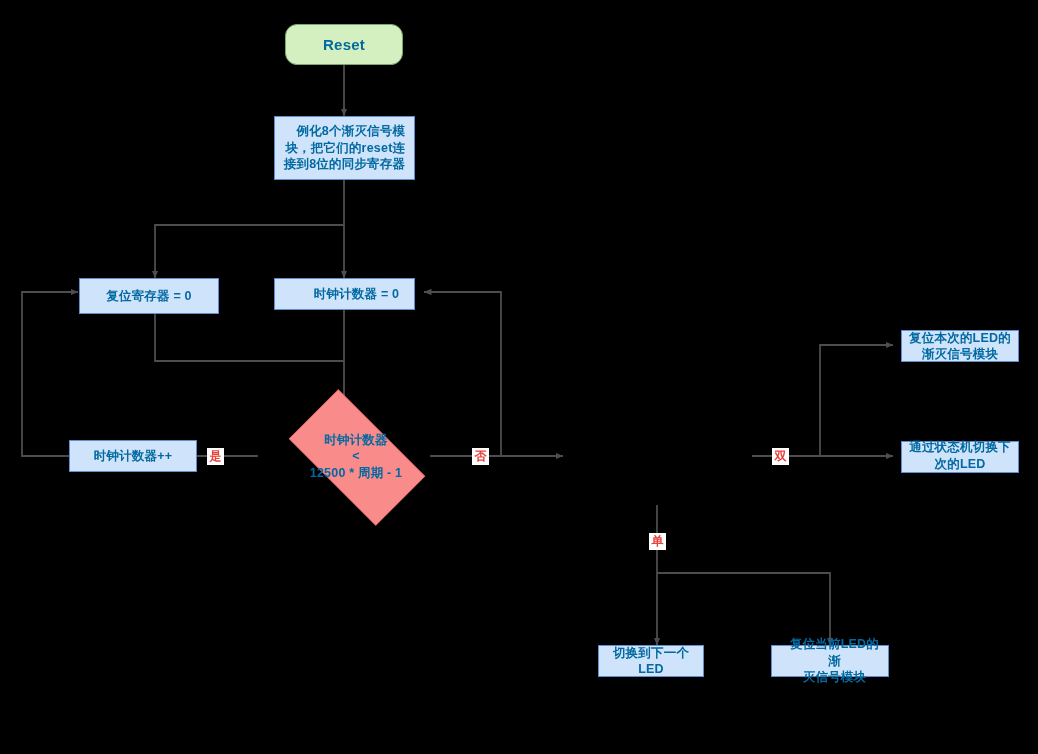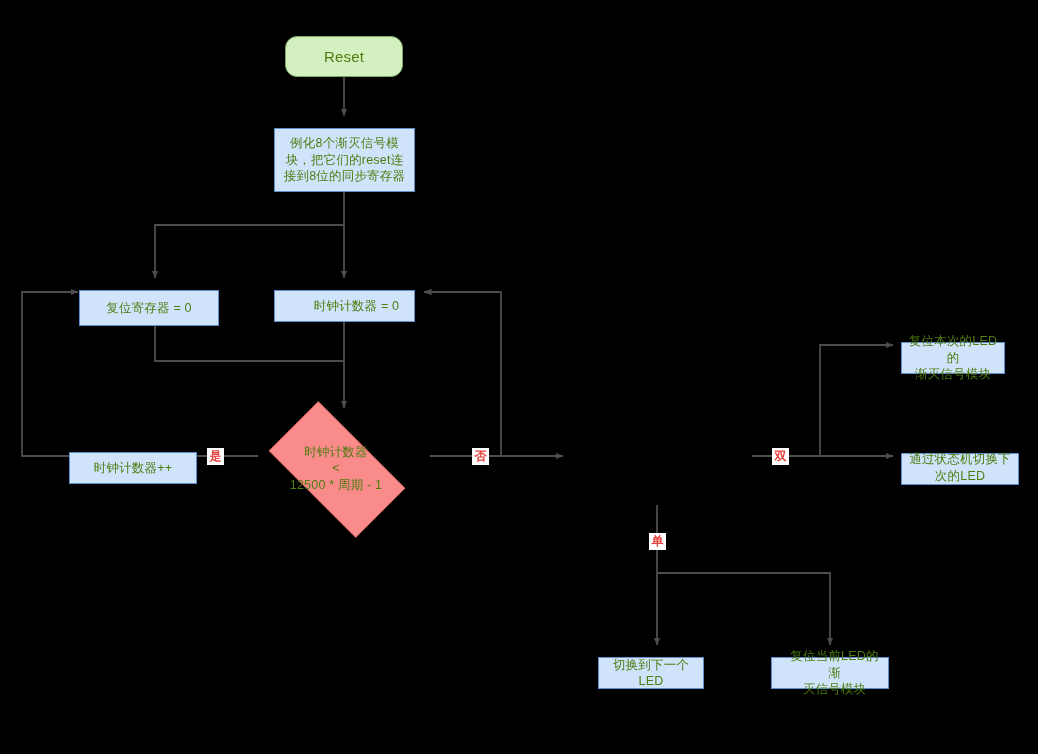--- a/index.html
+++ b/index.html
@@ -23,25 +23,24 @@
     height: 754px;
     pointer-events: none;
   }
   .node {
     position: absolute;
     box-sizing: border-box;
     display: flex;
     align-items: center;
     justify-content: center;
     text-align: center;
-    color: #4d7c0f;
-    font-weight: normal;
+    color: #0369a1;
+    font-weight: bold;
     line-height: 1.32;
     letter-spacing: 0.2px;
-    margin-top: 12px;
   }
   .node .txt {
     display: block;
     white-space: pre-line;
     padding: 0 6px;
   }
   .terminator {
     background: #d5f0c0;
     border: 1.3px solid #7ea86a;
     border-radius: 12px;
@@ -121,47 +120,47 @@
 
       <path d="M657,505 L657,645" marker-end="url(#arrow)"></path>
       <path d="M657,573 L830,573 L830,645" marker-end="url(#arrow)"></path>
     </g>
   </svg>
 
   <div class="node terminator" style="left:285px; top:24px; width:118px; height:41px;">
     <span class="txt">Reset</span>
   </div>
 
-  <div class="node process" style="left:274px; top:116px; width:141px; height:64px;">
+  <div class="node process" style="left:274px; top:116px; width:141px; height:64px;text-align:right;">
     <span class="txt">例化8个渐灭信号模
 块，把它们的reset连
 接到8位的同步寄存器</span>
   </div>
 
   <div class="node process" style="left:79px; top:278px; width:140px; height:36px;">
     <span class="txt">复位寄存器 = 0</span>
   </div>
 
   <div class="node process" style="left:274px; top:278px; width:141px; height:32px;padding-left:24px;">
     <span class="txt">时钟计数器 = 0</span>
   </div>
 
   <div class="node process" style="left:69px; top:440px; width:128px; height:32px;">
     <span class="txt">时钟计数器++</span>
   </div>
 
-  <div class="node decision" style="left:250px; top:408px; width:172px; height:97px;">
+  <div class="node decision" style="left:270px; top:408px; width:172px; height:97px;">
     <span class="diamond-shape"></span>
     <span class="txt">时钟计数器
 &lt;
 12500 * 周期 - 1</span>
   </div>
 
 
-  <div class="node process" style="left:901px; top:330px; width:104px; height:32px;">
+  <div class="node process" style="left:901px; top:330px; width:118px; height:32px;">
     <span class="txt">复位本次的LED的
 渐灭信号模块</span>
   </div>
 
   <div class="node process" style="left:901px; top:441px; width:118px; height:32px;align-items:flex-end;">
     <span class="txt">通过状态机切换下
 次的LED</span>
   </div>
 
   <div class="node process" style="left:598px; top:645px; width:106px; height:32px;">

